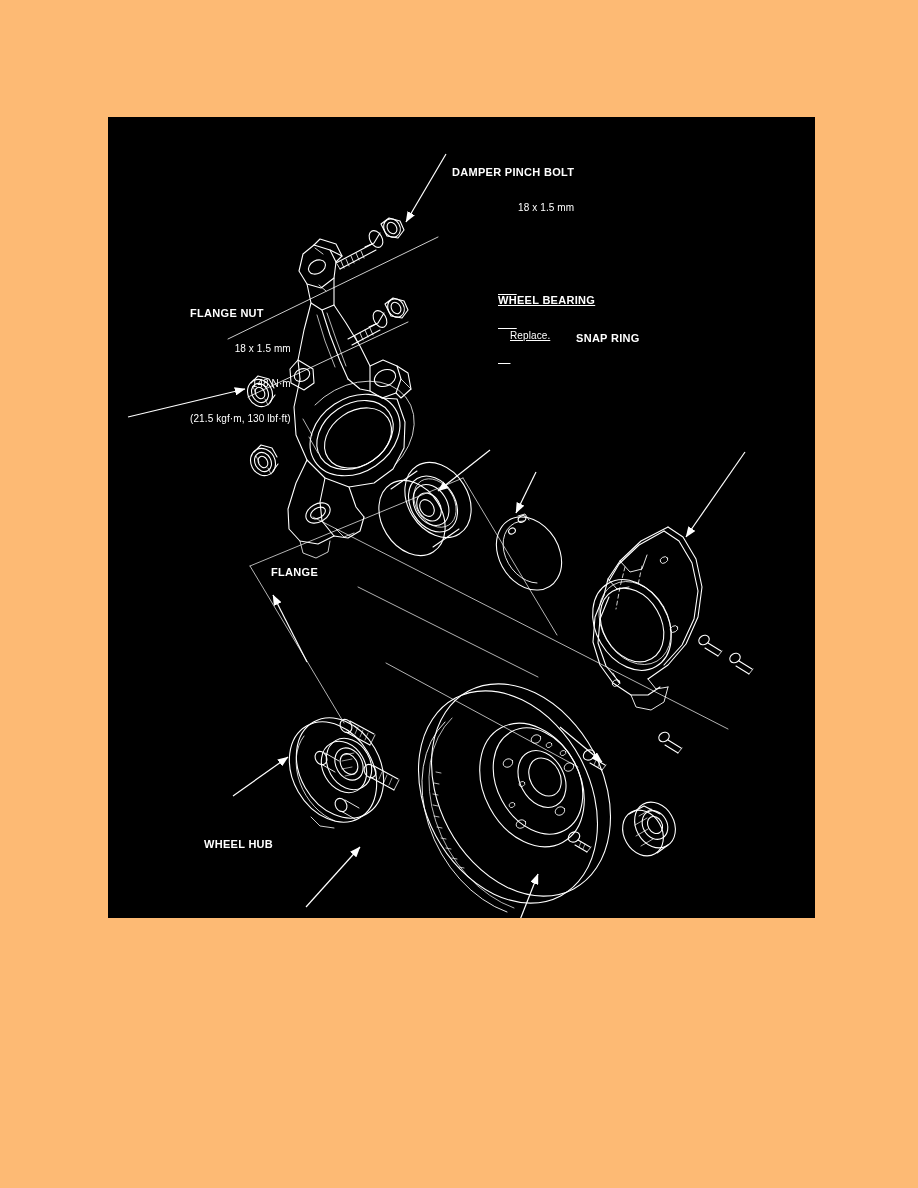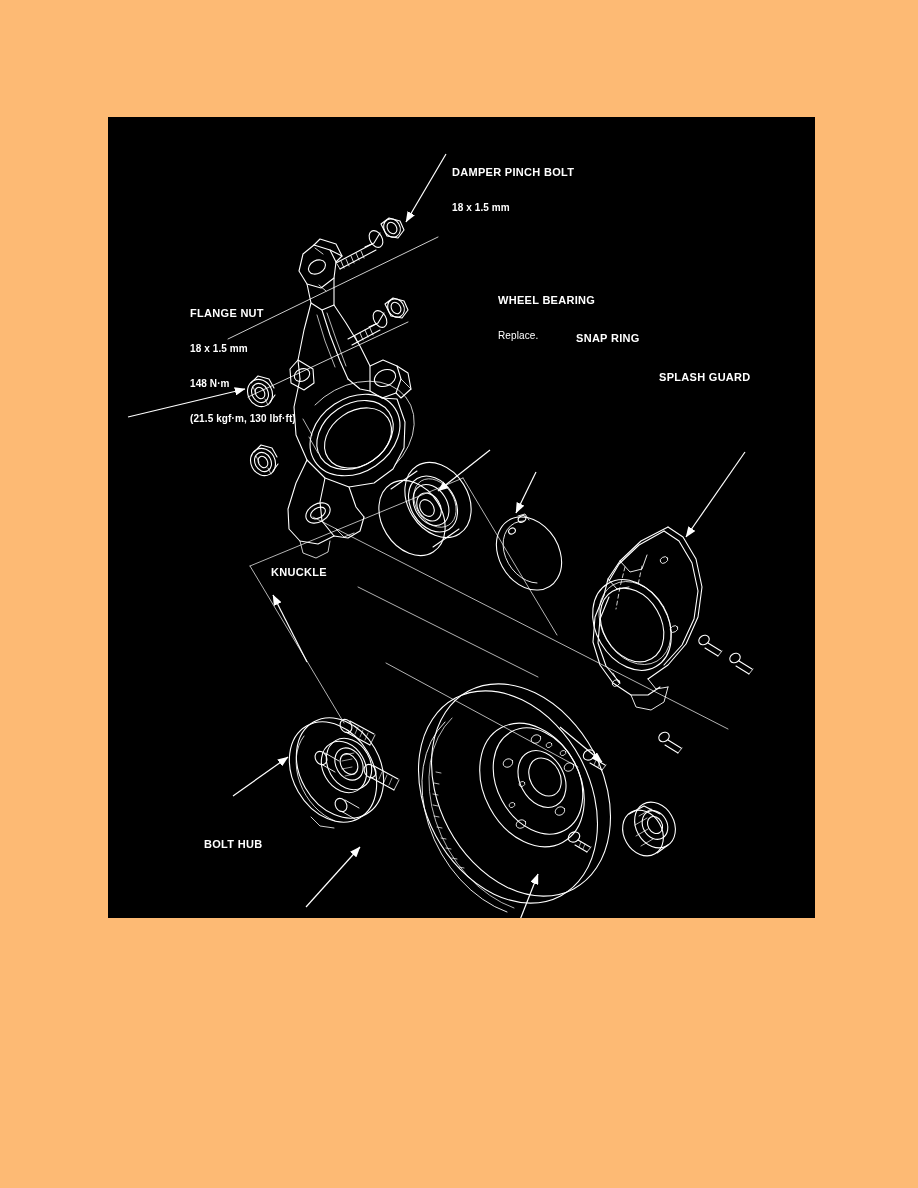--- a/index.html
+++ b/index.html
@@ -49,29 +49,31 @@
     pointer-events: none;
   }
   .label .hd {
     display: block;
     font-weight: bold;
     font-size: 11px;
     letter-spacing: 0.3px;
   }
   .label .sub {
     display: block;
-    font-weight: bold;
+    font-weight: normal;
     font-size: 10px;
     letter-spacing: 0.1px;
+    text-align: right;
   }
   .label .plain {
     display: block;
     font-weight: normal;
     font-size: 10px;
     letter-spacing: 0.1px;
+    margin-left: 12px;
   }
 </style>
 </head>
 <body>
 
 <div id="page">
 
   <div id="figure-panel">
 
     <svg id="figure-svg" viewBox="0 0 707 801">
@@ -439,39 +441,36 @@
       <span class="sub">18 x 1.5 mm</span>
     </div>
 
     <div class="label" style="left:56px; top:168px;margin-left:26px;">
       <span class="hd">FLANGE NUT</span>
       <span class="sub">18 x 1.5 mm</span>
       <span class="sub">148 N·m</span>
       <span class="sub">(21.5 kgf·m, 130 lbf·ft)</span>
     </div>
 
-    <div class="label" style="left:390px; top:155px;">
+    <div class="label" style="left:390px; top:155px;text-decoration:underline;">
       <span class="hd">WHEEL BEARING</span>
       <span class="plain">Replace.</span>
     </div>
 
     <div class="label" style="left:434px; top:193px;margin-left:34px;">
       <span class="hd">SNAP RING</span>
     </div>
 
-    <div class="label" style="left:551px; top:232px;">
-      <span class="hd">SPLASH GUARD</span>
-    </div>
 
     <div class="label" style="left:163px; top:427px;">
-      <span class="hd">KNUCKLE</span>
+      <span class="hd">FLANGE</span>
     </div>
 
     <div class="label" style="left:96px; top:699px;">
-      <span class="hd">BOLT HUB</span>
+      <span class="hd">WHEEL HUB</span>
     </div>
 
     <div class="label" style="left:196px; top:793px;">
       
     </div>
 
 
     <div class="label" style="left:383px; top:783px;">
       
       

